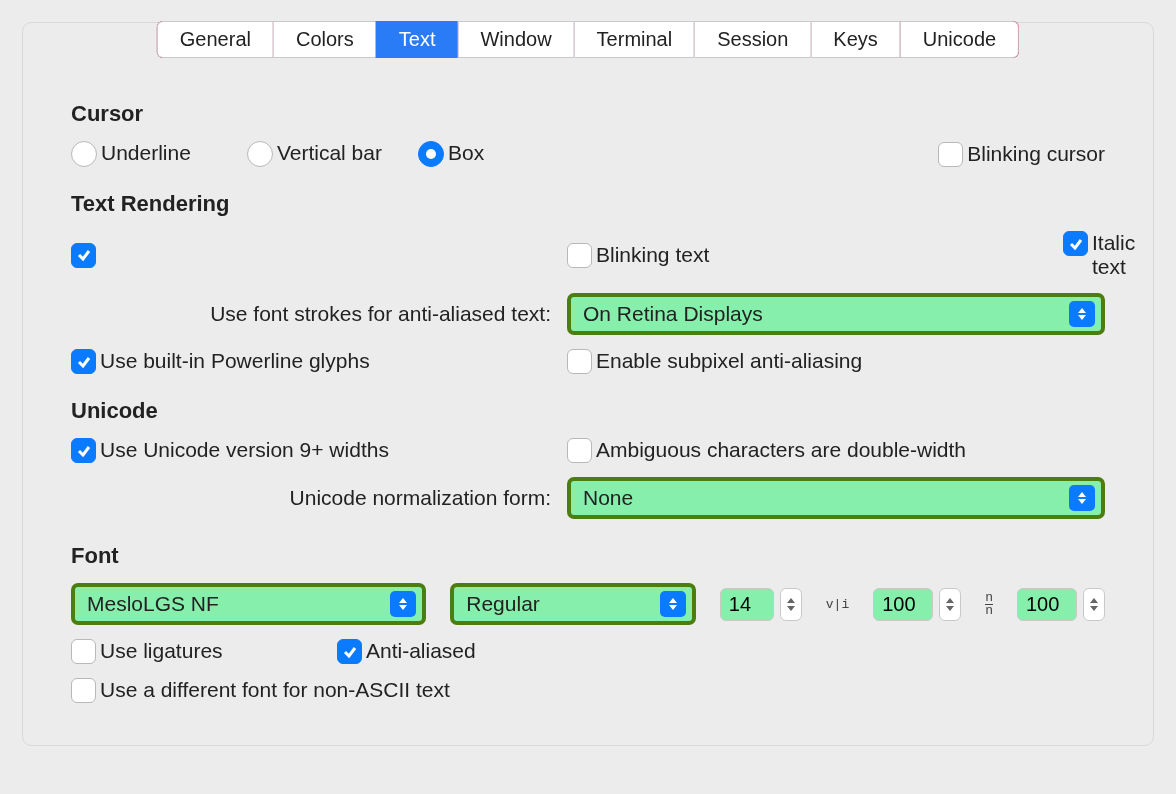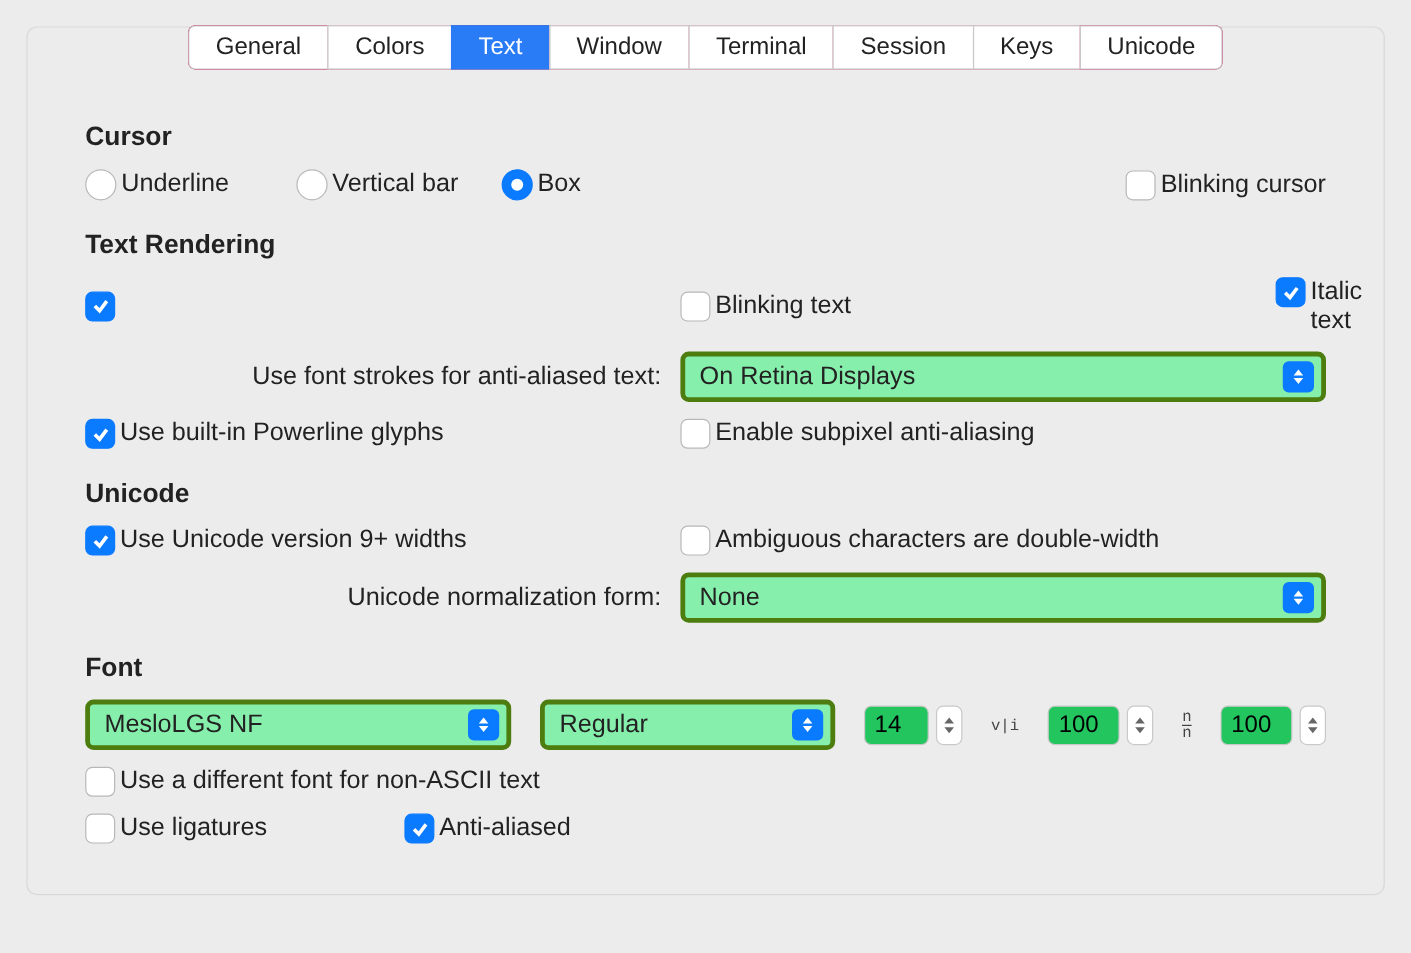--- a/index.html
+++ b/index.html
@@ -105,21 +105,21 @@
   border-right:4px solid transparent;
 }
 .select .arrows::before { border-bottom:5px solid #fff; margin-bottom:2px; }
 .select .arrows::after { border-top:5px solid #fff; }
 .label-right { text-align:right; font-size:21px; white-space:nowrap; }
 .stepper {
   display:flex; align-items:stretch; gap:6px;
 }
 .stepper input {
   width:54px;
-  background:#22c55e;
+  background:#86efac;
   border:1px solid #c9c9c9;
   border-radius:6px;
   padding:4px 8px;
   font-size:20px;
   text-align:left;
   font-family:inherit;
 }
 .stepbtns {
   width:22px;
   background:#fff;
@@ -267,33 +267,33 @@
     <span class="glyph" style="display:inline-flex;flex-direction:column;align-items:center;line-height:0.9;">
         <span style="border-bottom:1px solid #444;">n</span>
         <span>n</span>
       </span>
     <div class="stepper">
       <input style="width: 60px;" value="100">
       <span class="stepbtns"></span>
     </div>
   </div>
   <div class="row">
+    <div class="col" style="min-width:250px;">
+      <span class="check"></span>
+      <span class="lbl">Use ligatures</span>
+    </div>
+    <div class="col">
+      <span class="check on">
+          <svg viewBox="0 0 16 16">
+            <polyline points="3,8 7,12 13,4"></polyline>
+          </svg>
+        </span>
+      <span class="lbl">Anti-aliased</span>
+    </div>
+  </div>
+  <div class="row">
     <div class="col">
       <span class="check"></span>
       <span class="lbl">Use a different font for non-ASCII text</span>
     </div>
   </div>
-  <div class="row">
-    <div class="col" style="min-width:250px;">
-      <span class="check"></span>
-      <span class="lbl">Use ligatures</span>
-    </div>
-    <div class="col">
-      <span class="check on">
-          <svg viewBox="0 0 16 16">
-            <polyline points="3,8 7,12 13,4"></polyline>
-          </svg>
-        </span>
-      <span class="lbl">Anti-aliased</span>
-    </div>
-  </div>
 
 </div>
 
 </body></html>

